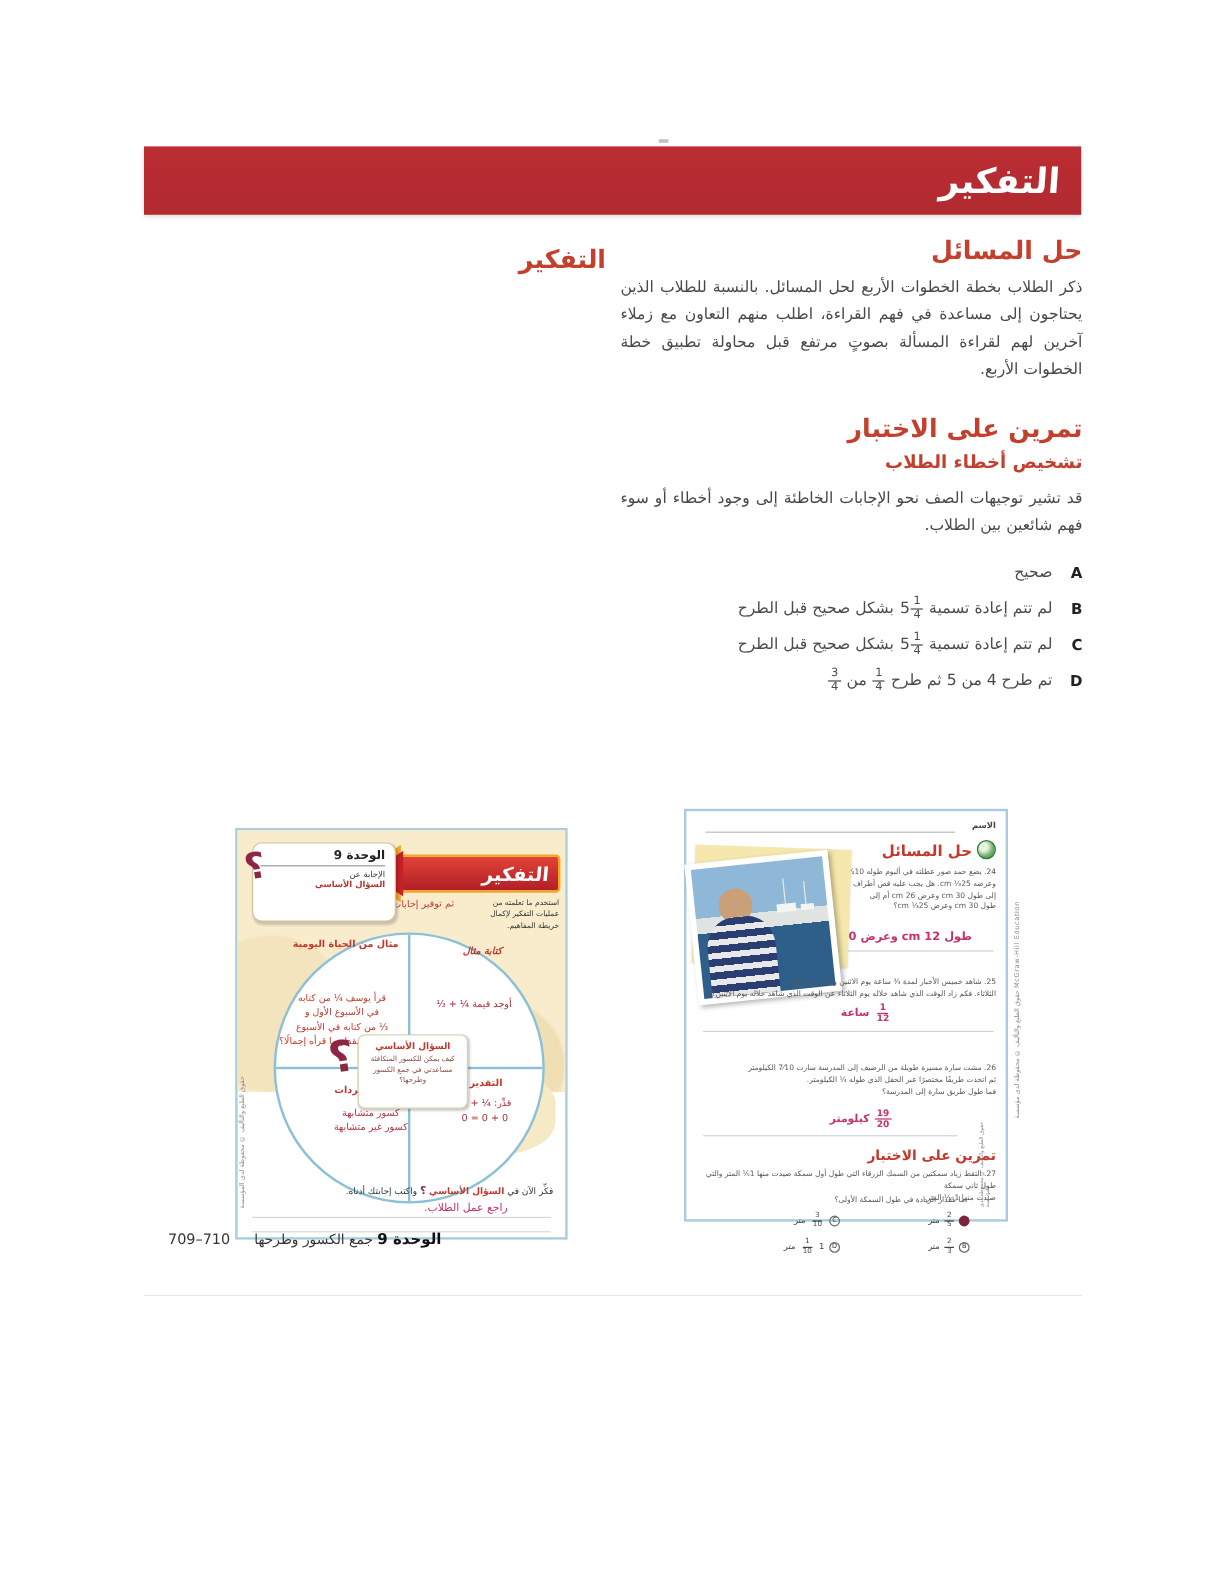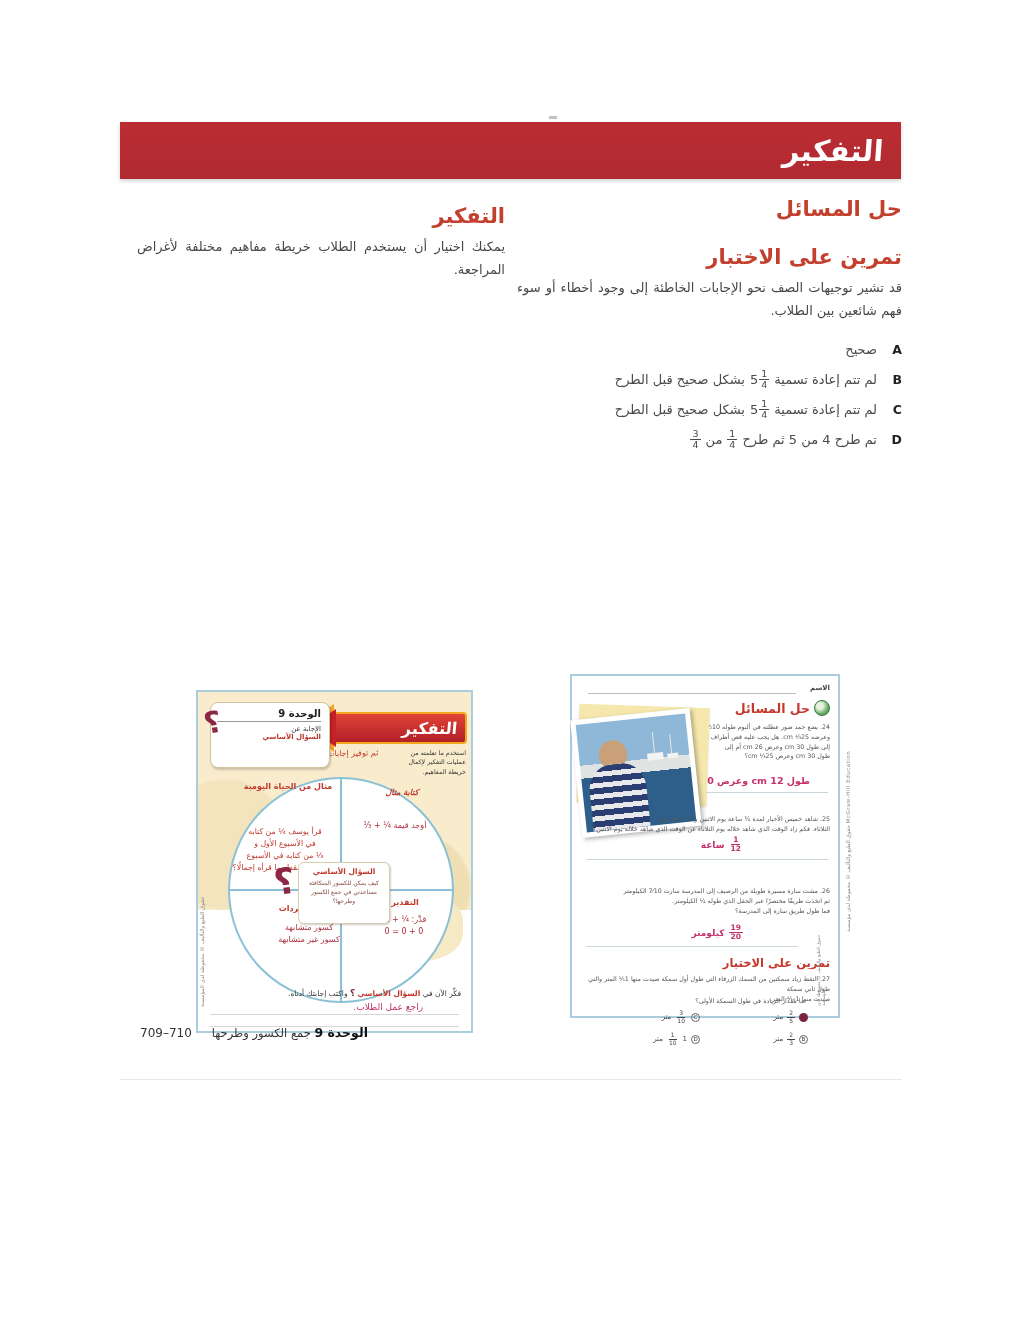--- a/index.html
+++ b/index.html
@@ -119,22 +119,24 @@
 <div class="canvas">
 
   <div class="scan-dash"></div>
 
   <div class="header-bar">
     <span class="title">التفكير</span>
   </div>
 
   <div class="col col-right">
     <h2 class="h-red">حل المسائل</h2>
+    <p class="body-p">ذكر الطلاب بخطة الخطوات الأربع لحل المسائل. بالنسبة للطلاب الذين يحتاجون إلى مساعدة في فهم القراءة، اطلب منهم التعاون مع زملاء آخرين لهم لقراءة المسألة بصوتٍ مرتفع قبل محاولة تطبيق خطة الخطوات الأربع.</p>
 
     <h2 class="h-red mt">تمرين على الاختبار</h2>
+    <h3 class="h-sub">تشخيص أخطاء الطلاب</h3>
     <p class="body-p">قد تشير توجيهات الصف نحو الإجابات الخاطئة إلى وجود أخطاء أو سوء فهم شائعين بين الطلاب.</p>
 
     <div class="choices">
       <div class="choice">
         <span class="letter">A</span>
         <span>صحيح</span>
       </div>
       <div class="choice">
         <span class="letter">B</span>
         <span>لم تتم إعادة تسمية</span>
@@ -174,21 +176,20 @@
             <span class="fn">3</span>
             <span class="fd">4</span>
           </span>
         </span>
       </div>
     </div>
   </div>
 
   <div class="col col-left">
     <h2 class="h-red">التفكير</h2>
-    <p class="body-p">يمكنك اختيار أن يستخدم الطلاب خريطة مفاهيم مختلفة لأغراض المراجعة.</p>
   </div>
 
   <div class="thumb thumb-left">
     <div class="cream"></div>
     <div class="cream2"></div>
 
     <div class="arrow-band">
       <span class="t">التفكير</span>
     </div>
     <div class="arrow-head-y"></div>
@@ -202,21 +203,21 @@
     <div class="unit-q">؟</div>
 
     <div class="model-note">ثم توفير إجابات نموذجية.</div>
     <div class="map-instr">استخدم ما تعلمته من عمليات التفكير لإكمال خريطة المفاهيم.</div>
 
     <div class="circle"></div>
     <div class="xline" style="left:142px;top:87px;width:2px;height:222px;"></div>
     <div class="xline" style="left:32px;top:197px;width:222px;height:2px;"></div>
 
     <div class="quad-label" style="left:168px;top:96px;width:72px;font-style:italic;">كتابة مثال</div>
-    <div class="hw hw-mar" style="left:152px;top:128px;width:90px;">أوجد قيمة ¼ + ⅓</div>
+    <div class="hw hw-mar" style="left:152px;top:139px;width:90px;">أوجد قيمة ¼ + ⅓</div>
 
     <div class="quad-label" style="left:42px;top:90px;width:96px;">مثال من الحياة اليومية</div>
     <div class="hw hw-red" style="left:34px;top:134px;width:106px;">قرأ يوسف ¼ من كتابه
 في الأسبوع الأول و
 ⅓ من كتابه في الأسبوع
 الثاني. فما مقدار ما قرأه إجمالًا؟</div>
 
     <div class="center-q">؟</div>
     <div class="center-box">
       <div class="cl">السؤال الأساسي</div>

